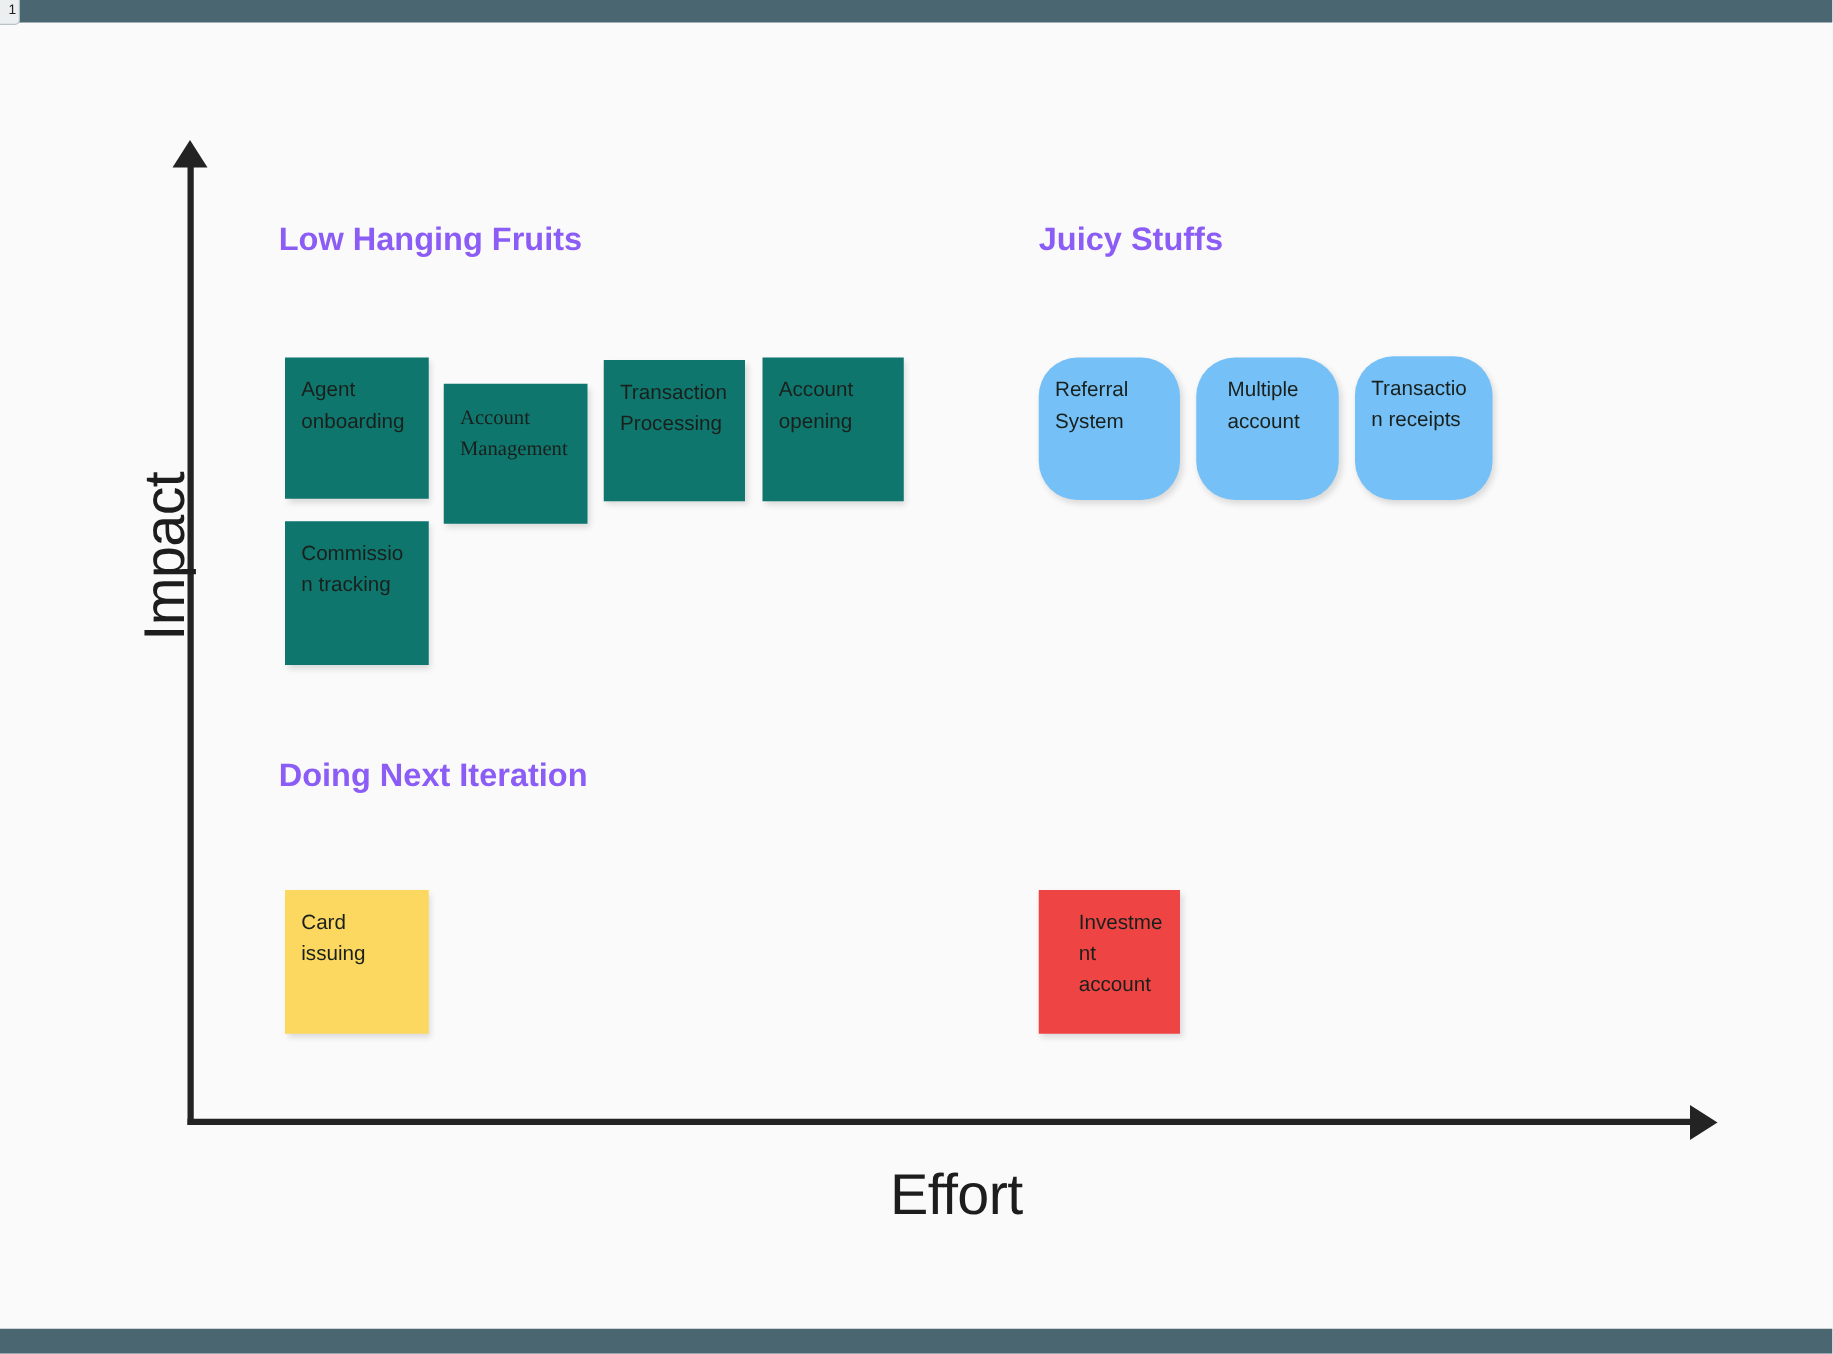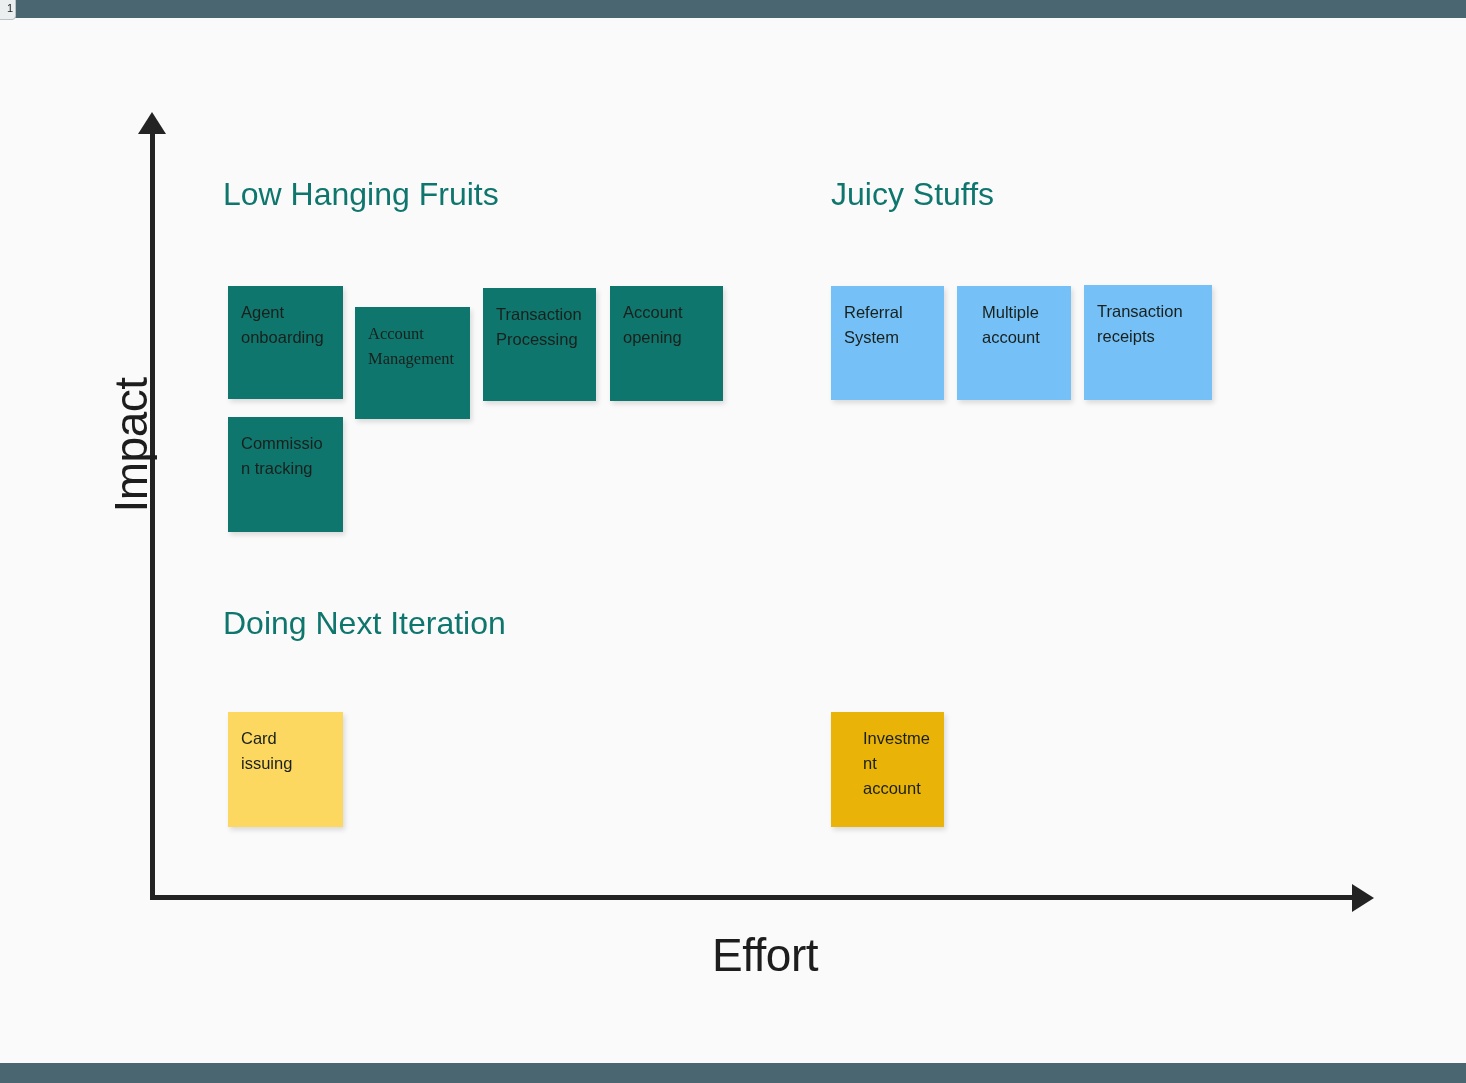--- a/index.html
+++ b/index.html
@@ -119,23 +119,23 @@
   .label-effort {
     left: 600px;
     top: 910px;
     width: 330px;
     text-align: center;
   }
 
   
   .quadrant-title {
     position: absolute;
-    color: #0f766e;
-    font-size: 32px;
-    font-weight: 400;
+    color: #8b5cf6;
+    font-size: 26px;
+    font-weight: 700;
     white-space: nowrap;
     letter-spacing: 0px;
   }
   .q-top-left     { left: 223px; top: 158px; }
   .q-top-right    { left: 831px; top: 158px; }
   .q-bottom-left  { left: 223px; top: 587px; }
   .q-bottom-right { left: 831px; top: 587px; }
 
   
   .note {
@@ -143,23 +143,23 @@
     box-sizing: border-box;
     padding: 14px 13px 10px 13px;
     font-size: 16.5px;
     line-height: 1.52;
     color: #19201c;
     box-shadow: 2px 3px 5px rgba(0,0,0,0.13);
     overflow: hidden;
     word-break: break-word;
   }
   .note.green  { background: #0f766e; }
-  .note.blue   { background: #74c0f7; }
+  .note.blue   { background: #74c0f7; border-radius: 31px; }
   .note.yellow { background: #fcd860; }
-  .note.red    { background: #eab308; padding-left: 32px; }
+  .note.red    { background: #ef4444; padding-left: 32px; }
 </style>
 </head>
 <body>
 
 <div class="app-bar top">
   <div class="corner-tab">1</div>
 </div>
 
 <div class="canvas">
 
@@ -182,21 +182,21 @@
   <div class="note green" style="left:483px; top:270px; width:113px; height:113px;">Transaction Processing</div>
 
   <div class="note green" style="left:228px; top:399px; width:115px; height:115px;">Commission tracking</div>
 
   <div class="note green" style="left:610px; top:268px; width:113px; height:115px;">Account opening</div>
 
   <div class="note blue" style="left:831px; top:268px; width:113px; height:114px;">Referral System</div>
 
   <div class="note blue" style="left:957px; top:268px; width:114px; height:114px;padding-left:25px;">Multiple account</div>
 
-  <div class="note blue" style="left:1084px; top:267px; width:128px; height:115px;">Transaction receipts</div>
+  <div class="note blue" style="left:1084px; top:267px; width:110px; height:115px;">Transaction receipts</div>
 
   <div class="note yellow" style="left:228px; top:694px; width:115px; height:115px;">Card issuing</div>
 
   <div class="note red" style="left:831px; top:694px; width:113px; height:115px;">Investment account</div>
 
 </div>
 
 <div class="app-bar bottom"></div>
 
 </body></html>

